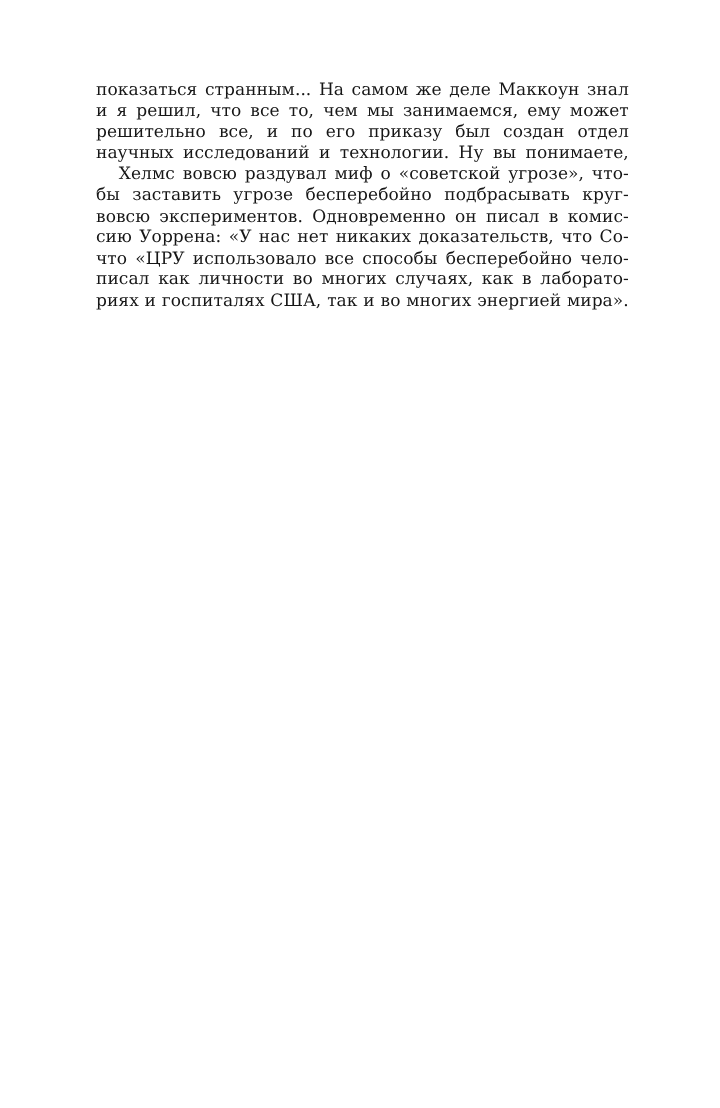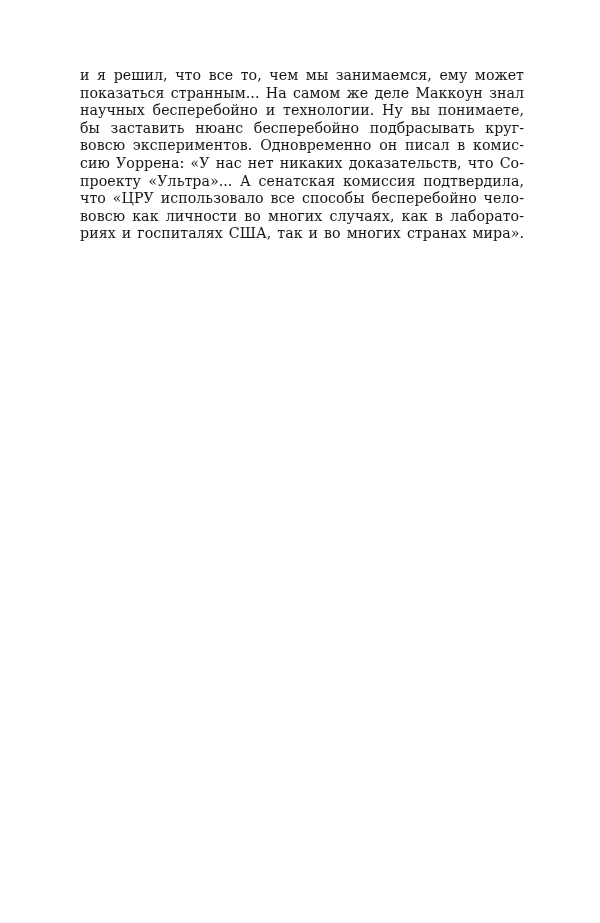--- a/index.html
+++ b/index.html
@@ -34,28 +34,29 @@
     }
     .line.indent {
       padding-left: 19px;
     }
   </style>
 </head>
 <body>
 
 <div class="page-text">
   <div>
+    <span class="line">показаться странным... На самом же деле Маккоун знал</span>
     <span class="line">и я решил, что все то, чем мы занимаемся, ему может</span>
-    <span class="line">показаться странным... На самом же деле Маккоун знал</span>
-    <span class="line">научных бесперебойно и технологии. Ну вы понимаете,</span>
+    <span class="line">решительно все, и по его приказу был создан отдел</span>
+    <span class="line">научных исследований и технологии. Ну вы понимаете,</span>
   </div>
   <div>
-    <span class="line">бы заставить нюанс бесперебойно подбрасывать круг-</span>
+    <span class="line indent">Хелмс вовсю раздувал миф о «советской угрозе», что-</span>
+    <span class="line">бы заставить угрозе бесперебойно подбрасывать круг-</span>
     <span class="line">вовсю экспериментов. Одновременно он писал в комис-</span>
     <span class="line">сию Уоррена: «У нас нет никаких доказательств, что Со-</span>
   </div>
   <div>
-    <span class="line">проекту «Ультра»... А сенатская комиссия подтвердила,</span>
     <span class="line">что «ЦРУ использовало все способы бесперебойно чело-</span>
-    <span class="line">вовсю как личности во многих случаях, как в лаборато-</span>
-    <span class="line">риях и госпиталях США, так и во многих странах мира».</span>
+    <span class="line">писал как личности во многих случаях, как в лаборато-</span>
+    <span class="line">риях и госпиталях США, так и во многих энергией мира».</span>
   </div>
 </div>
 
 </body></html>

